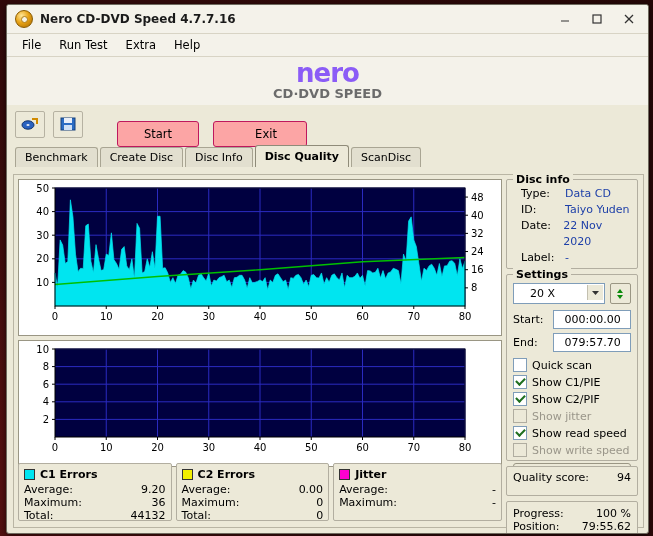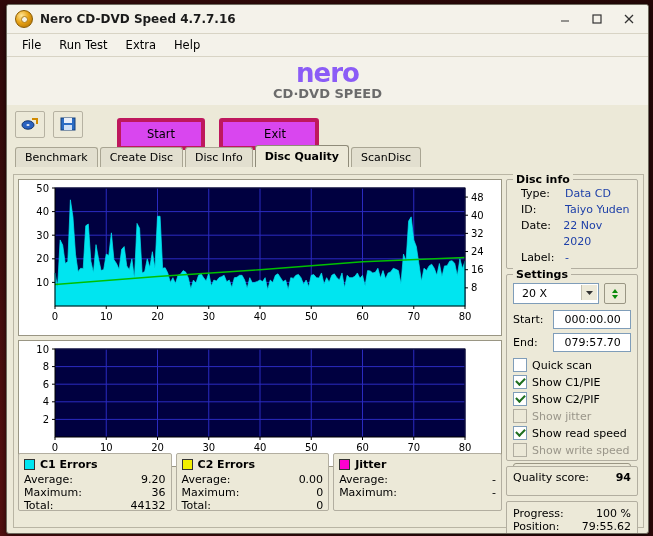--- a/index.html
+++ b/index.html
@@ -82,21 +82,21 @@
   .drive-select .num{font-weight:bold;margin-right:6px;}
   .drive-select .arrow{
     position:absolute;right:1px;top:1px;width:17px;height:18px;background:#ece9d8;
     border-left:1px solid #c3c0b0;display:flex;align-items:center;justify-content:center;
   }
   .tool-btn{
     width:28px;height:25px;background:#ece9d8;border:1px solid #b6b2a2;border-radius:2px;
     display:flex;align-items:center;justify-content:center;
   }
   .btn{
-    height:24px;background:#d946ef;border:4px solid #be185d;border-radius:3px;
+    height:24px;background:#fca5a5;border:1px solid #be185d;border-radius:3px;
     font-size:11.5px;display:flex;align-items:center;justify-content:center;margin-top:20px;
   }
   .btn.start{width:80px;margin-left:26px;}
   .btn.exit{width:80px;margin-left:6px;padding-left:12px;}
   
   .tabbar{
     display:flex;align-items:flex-end;padding-left:8px;height:22px;
     margin-top:2px;
   }
   .tab{
@@ -127,21 +127,21 @@
   }
   .kv{display:flex;font-size:11px;line-height:16px;}
   .kv .k{width:44px;color:#000;margin-left:8px;}
   .kv .v{color:#1d3fa8;}
   .input{
     background:#fff;border:1px solid #7f9db9;height:17px;font-size:11px;
     display:flex;align-items:center;padding-left:10px;
   }
   .combo{
     background:#fff;border:1px solid #7f9db9;height:19px;font-size:11px;
-    display:flex;align-items:center;padding-left:8px;position:relative;width:76px;
+    display:flex;align-items:center;padding-left:16px;position:relative;width:76px;
   }
   .combo .arrow{
     position:absolute;right:1px;top:1px;width:15px;height:15px;background:#ece9d8;
     display:flex;align-items:center;justify-content:center;border-left:1px solid #c3c0b0;
   }
   .cbrow{display:flex;align-items:center;gap:5px;font-size:11px;margin-top:3px;}
   .cb{
     width:12px;height:12px;background:#fff;border:1px solid #7f9db9;
     display:flex;align-items:center;justify-content:center;flex:0 0 12px;
   }
@@ -149,34 +149,34 @@
     content:"";width:7px;height:4px;border-left:2px solid #1f6f1f;border-bottom:2px solid #1f6f1f;
     transform:rotate(-45deg) translate(1px,-1px);
   }
   .cb.disabled{background:#ece9d8;border-color:#b0ada0;}
   .dim{color:#9a968a;}
   .adv-btn{
     margin-top:6px;height:20px;background:#ece9d8;border:1px solid #9a9684;border-radius:3px;
     font-size:11px;display:flex;align-items:center;justify-content:center;
   }
   
-  .stats{position:absolute;left:4px;top:278px;width:484px;display:flex;gap:4px;}
+  .stats{position:absolute;left:4px;top:288px;width:484px;display:flex;gap:4px;}
   .statbox{
     border:1px solid #b2aea0;border-radius:2px;padding:4px 5px 5px 5px;position:relative;
     background:#ece9d8;height:47px;
   }
   .statbox .hdr{display:flex;align-items:center;gap:5px;font-size:11px;font-weight:bold;margin-bottom:2px;}
   .swatch{width:9px;height:9px;border:1px solid #333;}
   .statrow{display:flex;font-size:11px;line-height:13px;}
   .statrow .k{width:62px;}
   .statrow .v{flex:1;text-align:right;}
   .qscore{
     display:flex;align-items:flex-start;justify-content:space-between;font-size:11px;
   }
-  .qscore .v{font-weight:bold;}
+  .qscore .v{font-weight:normal;}
   svg{display:block;}
 </style>
 </head>
 <body>
 
 <div class="desktop-bg"></div>
 
 <div class="window">
 
   <div class="titlebar">

